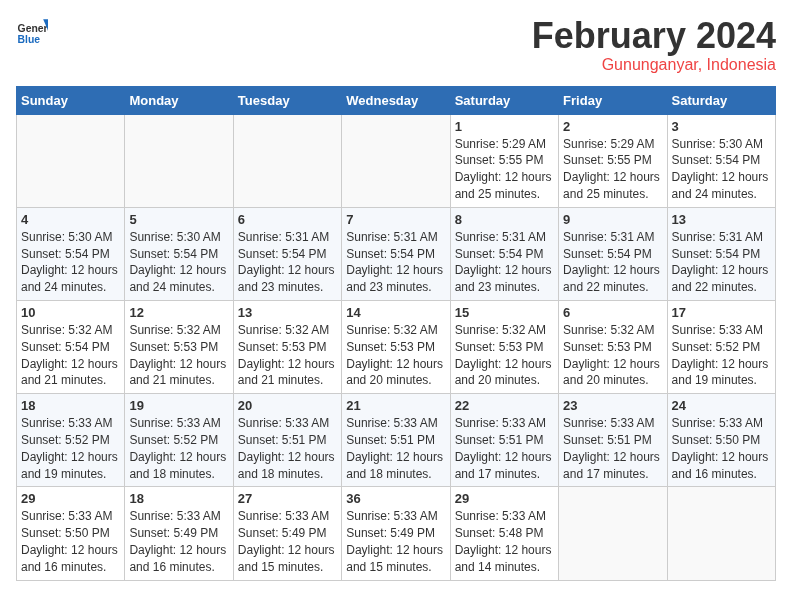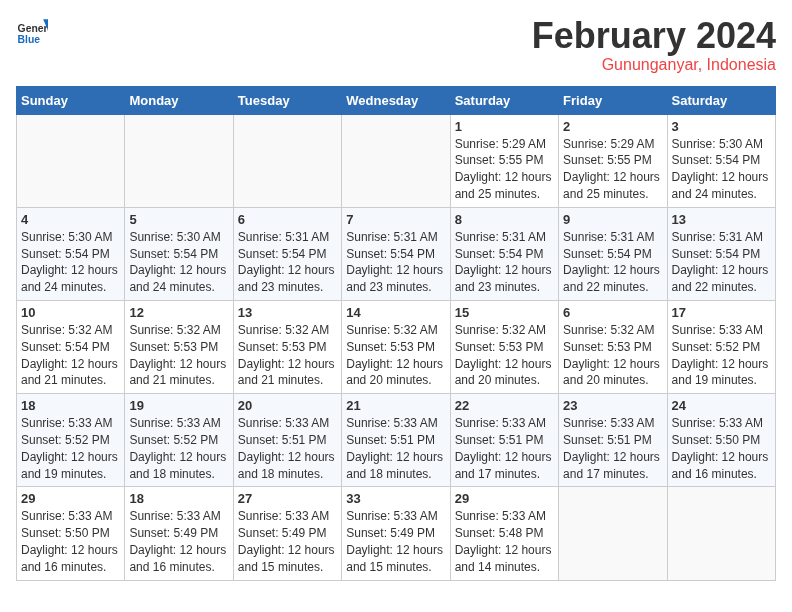--- a/index.html
+++ b/index.html
@@ -224,21 +224,21 @@
         </td>
         <td>
           <span class="day-num">18</span>
           <div class="day-info">Sunrise: 5:33 AM<br>Sunset: 5:49 PM<br>Daylight: 12 hours and 16 minutes.</div>
         </td>
         <td>
           <span class="day-num">27</span>
           <div class="day-info">Sunrise: 5:33 AM<br>Sunset: 5:49 PM<br>Daylight: 12 hours and 15 minutes.</div>
         </td>
         <td>
-          <span class="day-num">33</span>
+          <span class="day-num">36</span>
           <div class="day-info">Sunrise: 5:33 AM<br>Sunset: 5:49 PM<br>Daylight: 12 hours and 15 minutes.</div>
         </td>
         <td>
           <span class="day-num">29</span>
           <div class="day-info">Sunrise: 5:33 AM<br>Sunset: 5:48 PM<br>Daylight: 12 hours and 14 minutes.</div>
         </td>
         <td class="empty"></td>
         <td class="empty"></td>
       </tr>
     </tbody>

